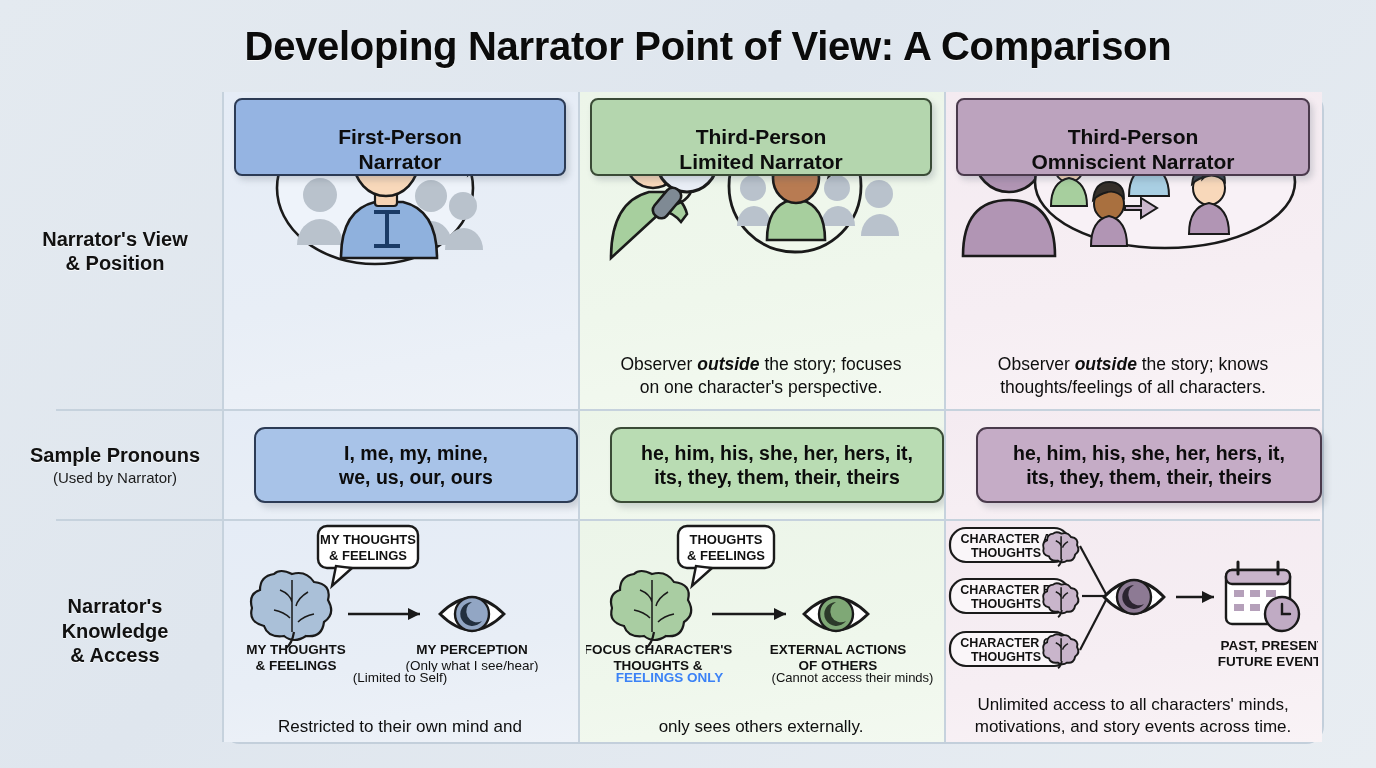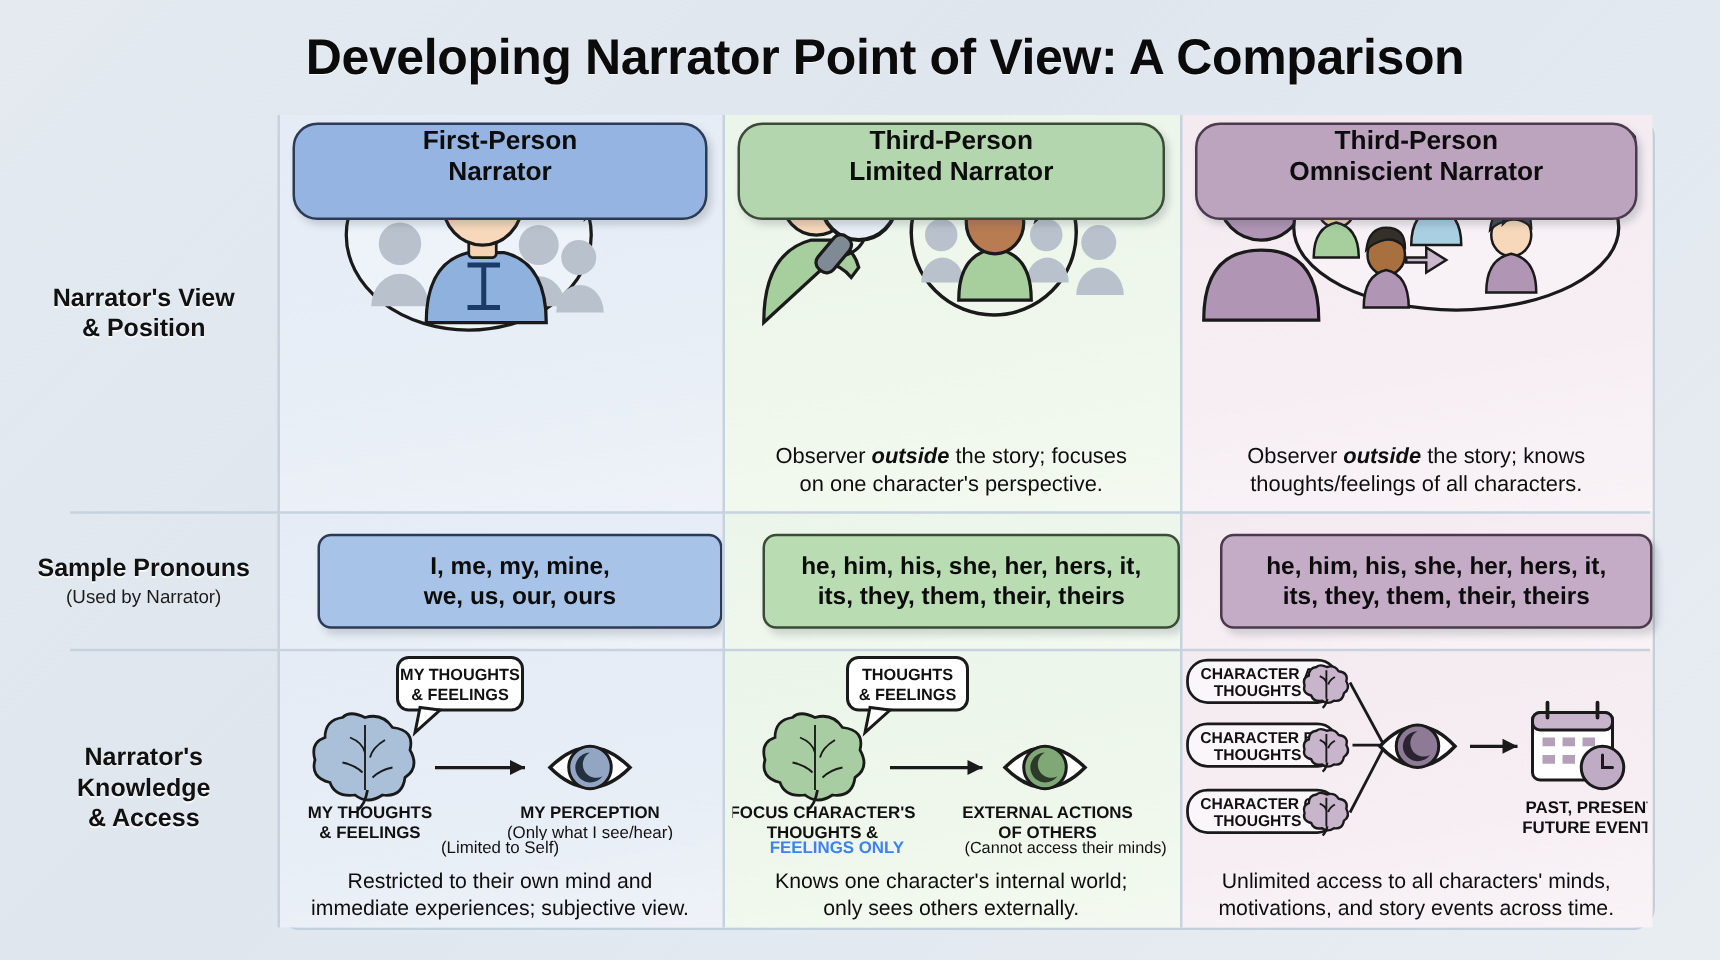--- a/index.html
+++ b/index.html
@@ -57,22 +57,22 @@
   .tint-green{background:linear-gradient(170deg,#ecf5e9 0%,#eff7ec 60%,#f3f9f0 100%);}
   .tint-purple{background:linear-gradient(170deg,#f4ebf1 0%,#f6eef3 60%,#f9f3f6 100%);}
 
   
   .headers{
     position:absolute;top:98px;left:0;width:1376px;height:82px;
     display:grid;grid-template-columns:222px 356px 366px 378px;
     align-items:start;
   }
   .pill{
-    margin:0 12px;height:74px;border-radius:20px;
-    display:flex;align-items:flex-start;justify-content:center;text-align:center;
+    margin:0 12px;height:74px;border-radius:8px;
+    display:flex;align-items:flex-end;justify-content:center;text-align:center;
     font-size:21px;font-weight:bold;line-height:1.2;color:#0d0d0d;
     box-shadow:3px 4px 6px rgba(70,80,95,.22);
     border:2px solid;
   }
   .pill-blue{background:#95b4e2;border-color:#2c3b55;}
   .pill-green{background:#b4d6ae;border-color:#3a4b36;}
   .pill-purple{background:#bca3be;border-color:#4a3a4c;}
 
   
   .illo{position:absolute;left:0;right:0;top:8px;height:178px;}
@@ -351,21 +351,20 @@
           
           
           
           
           
         </div>
       </div>
       <div style="position:absolute;left:0;right:0;top:150px;text-align:center;font-size:13.5px;font-weight:normal;color:#111;">(Limited to Self)</div>
       <div class="cap3">
         <span>Restricted to their own mind and</span><br>
-        <span>immediate experiences; subjective view.</span>
       </div>
     </div>
 
     <div class="cell">
       <div class="col-body tint-green"></div>
       <div class="diag">
         <svg width="350" height="150" viewBox="0 0 350 150" aria-hidden="true">
           <g>
             <rect x="92" y="4" width="96" height="42" rx="9" fill="#ffffff" stroke="#1a1a1a" stroke-width="2.4"></rect>
             <path d="M110 44 l-4 20 l20 -18 z" fill="#ffffff" stroke="#1a1a1a" stroke-width="2.4"></path>
@@ -396,21 +395,21 @@
           
           
           
           
           
         </div>
       </div>
       <div style="position:absolute;left:0;width:50%;top:150px;text-align:center;font-size:13.5px;font-weight:bold;color:#3b82f6;">FEELINGS ONLY</div>
       <div style="position:absolute;right:0;width:50%;top:150px;text-align:center;font-size:13px;color:#111;">(Cannot access their minds)</div>
       <div class="cap3">
-        <span>Knows one character's internal world;</span><br>
+        <br>
         <span>only sees others externally.</span>
       </div>
     </div>
 
     <div class="cell">
       <div class="col-body tint-purple"></div>
       <div class="diag">
         <svg width="370" height="152" viewBox="0 0 370 152" aria-hidden="true">
 
           <g>

